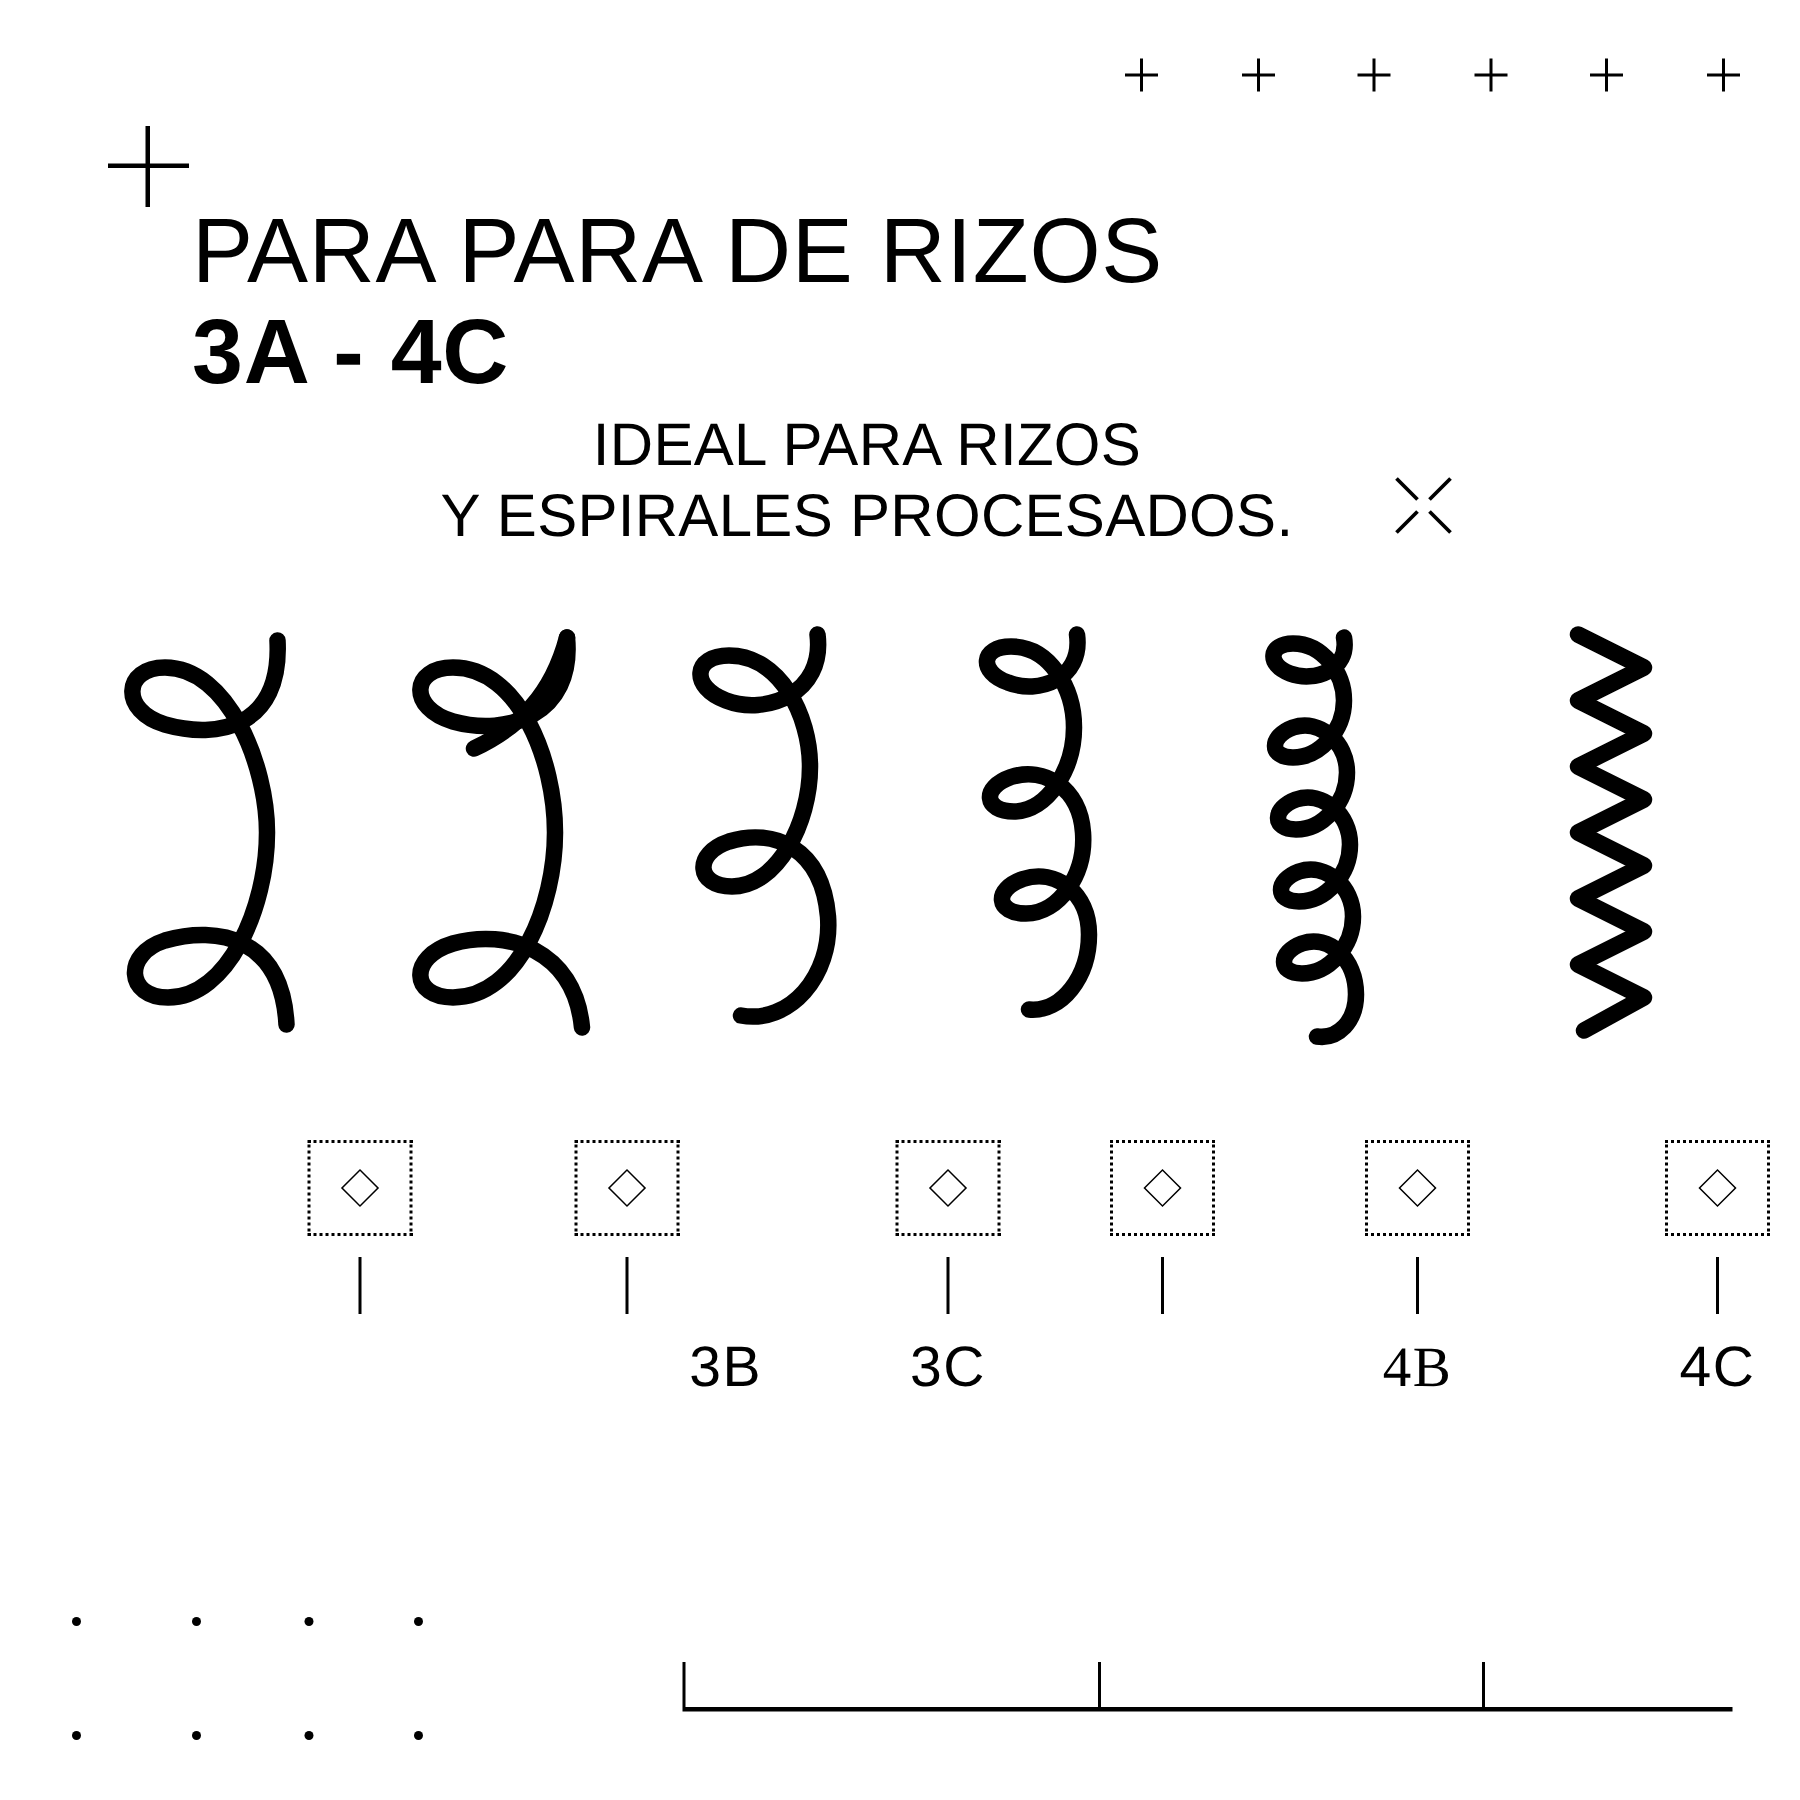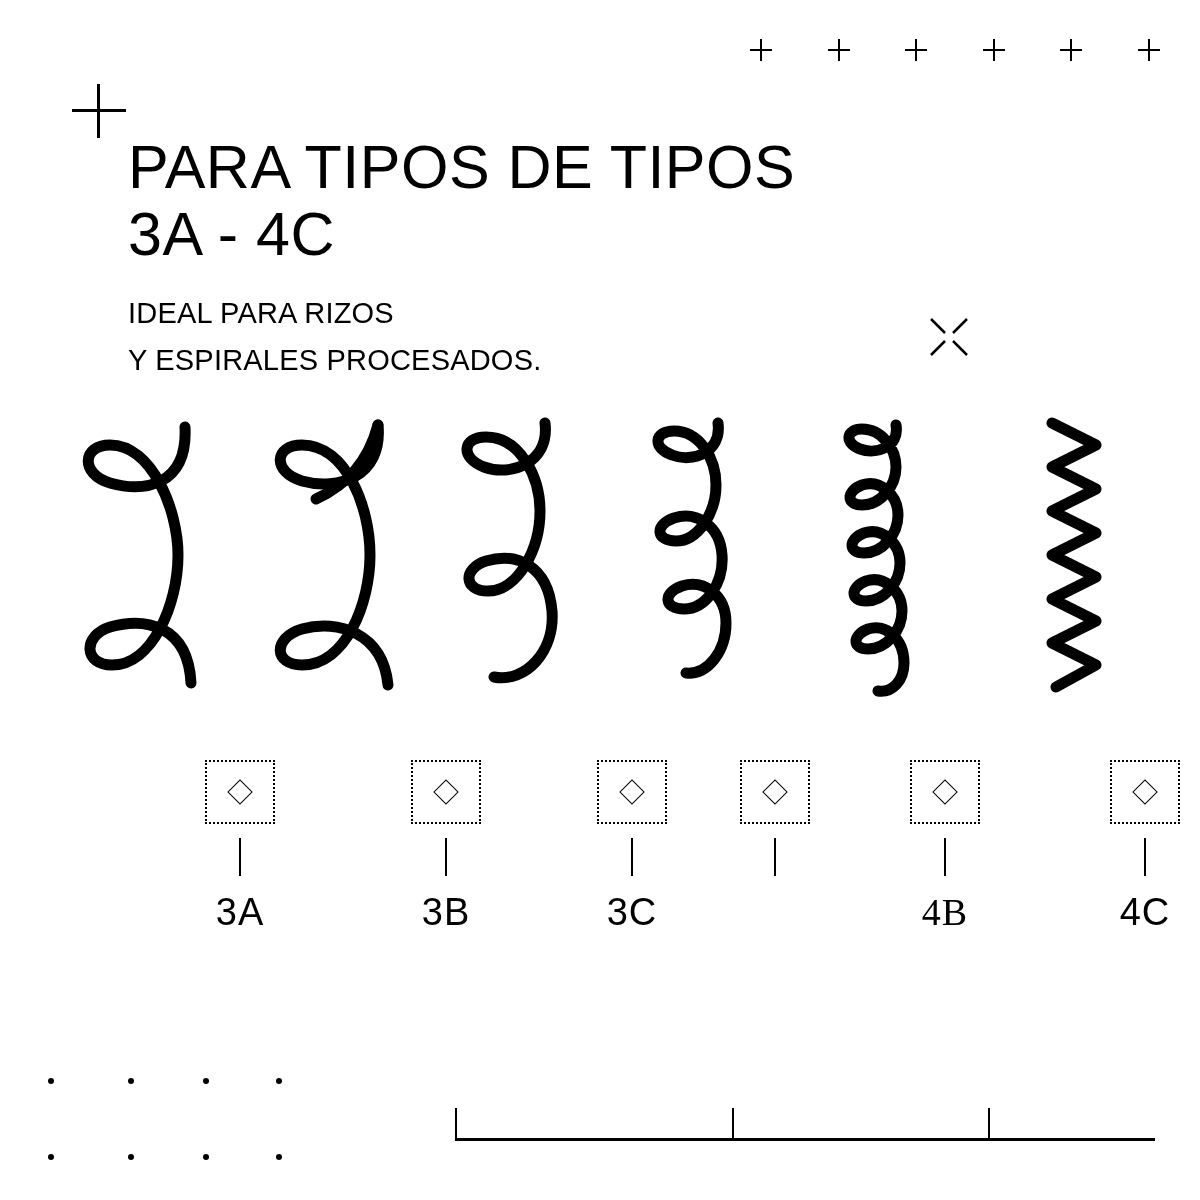--- a/index.html
+++ b/index.html
@@ -82,29 +82,30 @@
     font-size: 61px;
     line-height: 62px;
     letter-spacing: 0.5px;
     font-weight: 400;
     white-space: nowrap;
   }
   .title-2 {
     font-size: 61px;
     line-height: 72px;
     letter-spacing: 0.5px;
-    font-weight: 400;
+    font-weight: 700;
     white-space: nowrap;
   }
   .subtitle {
-    margin-top: 20px;
-    font-size: 29px;
+    margin-top: 4px;
+    font-size: 40px;
     line-height: 47px;
     font-weight: 400;
     letter-spacing: 0.2px;
+    text-align: center;
   }
   .subtitle span { display: block; white-space: nowrap; }
 
   
   .curls {
     position: absolute;
     left: 60px;
     top: 415px;
     width: 1090px;
     height: 290px;
@@ -216,21 +217,21 @@
   <div class="plus-lg"></div>
 
   <svg class="x-mark" viewBox="0 0 42 42">
     <line x1="3" y1="3" x2="17" y2="17" stroke="#000" stroke-width="2.5"></line>
     <line x1="39" y1="3" x2="25" y2="17" stroke="#000" stroke-width="2.5"></line>
     <line x1="3" y1="39" x2="17" y2="25" stroke="#000" stroke-width="2.5"></line>
     <line x1="39" y1="39" x2="25" y2="25" stroke="#000" stroke-width="2.5"></line>
   </svg>
 
   <div class="head">
-    <div class="title-1">PARA TIPOS DE TIPOS</div>
+    <div class="title-1">PARA PARA DE RIZOS</div>
     <div class="title-2">3A - 4C</div>
     <div class="subtitle">
       <span>IDEAL PARA RIZOS</span>
       <span>Y ESPIRALES PROCESADOS.</span>
     </div>
   </div>
 
   <div class="curls">
 
     <div class="curl-cell" style="left:0px;">
@@ -285,24 +286,23 @@
 
   </div>
 
   <div class="legend">
 
     <div class="legend-cell" style="left:90px;">
       <div class="dot-box">
         <div class="diamond"></div>
       </div>
       <div class="tick"></div>
-      <div class="legend-label">3A</div>
-    </div>
-
-    <div class="legend-cell" style="left:296px;">
+    </div>
+
+    <div class="legend-cell" style="left:268px;text-align:right;">
       <div class="dot-box">
         <div class="diamond"></div>
       </div>
       <div class="tick"></div>
       <div class="legend-label">3B</div>
     </div>
 
     <div class="legend-cell" style="left:482px;">
       <div class="dot-box">
         <div class="diamond"></div>

